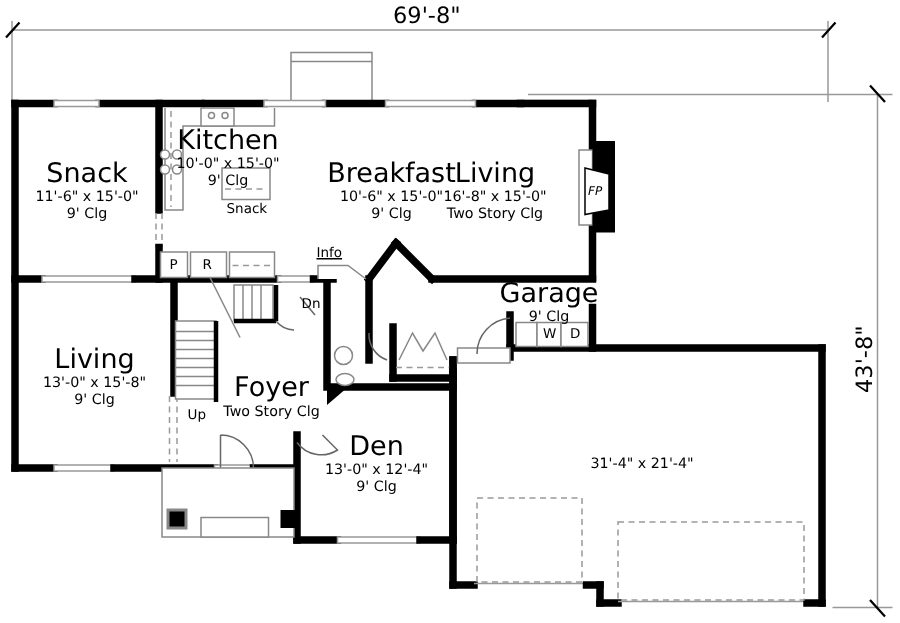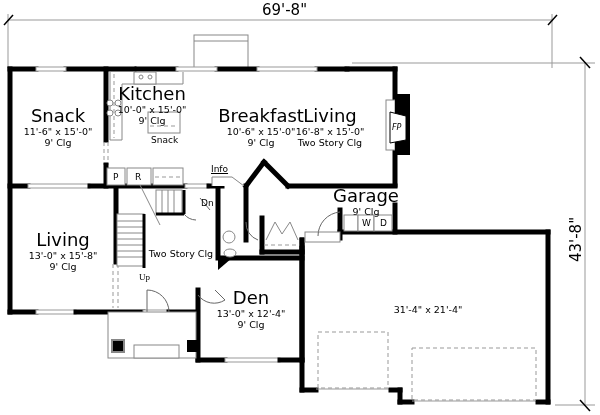--- a/index.html
+++ b/index.html
@@ -214,36 +214,37 @@
   <span class="name">Living</span>
   <span class="size">16'-8" x 15'-0"</span>
   <span class="clg">Two Story Clg</span>
 </div>
 <div class="lbl" style="left:63px; top:230px;">
   <span class="name">Living</span>
   <span class="size">13'-0" x 15'-8"</span>
   <span class="clg">9' Clg</span>
 </div>
 <div class="lbl" style="left:181px; top:249px;">
+  <span class="name">Foyer</span>
   <span class="clg">Two Story Clg</span>
 </div>
 <div class="lbl" style="left:251px; top:288px;">
   <span class="name">Den</span>
   <span class="size">13'-0" x 12'-4"</span>
   <span class="clg">9' Clg</span>
 </div>
 <div class="lbl" style="left:366px; top:186px;">
   <span class="name">Garage</span>
   <span class="clg">9' Clg</span>
 </div>
 <div class="lbl" style="left:428px; top:305px;">
   <span class="size">31'-4" x 21'-4"</span>
 </div>
 
 <div class="small" style="left:151px; top:135px;">Snack</div>
 <div class="small" style="left:211px; top:164px;text-decoration:underline;">Info</div>
 <div class="small" style="left:113px; top:172px;">P</div>
 <div class="small" style="left:135px; top:172px;">R</div>
 <div class="small" style="left:201px; top:198px;">Dn</div>
-<div class="small" style="left:139px; top:272px;font-family:Liberation Serif, serif;">Up</div>
+<div class="small" style="left:125px; top:272px;">Up</div>
 <div class="small" style="left:392px; top:123px; font-size:8px;font-style:italic;">FP</div>
 <div class="small" style="left:362px; top:218px;">W</div>
 <div class="small" style="left:380px; top:218px;">D</div>
 
 </body></html>

